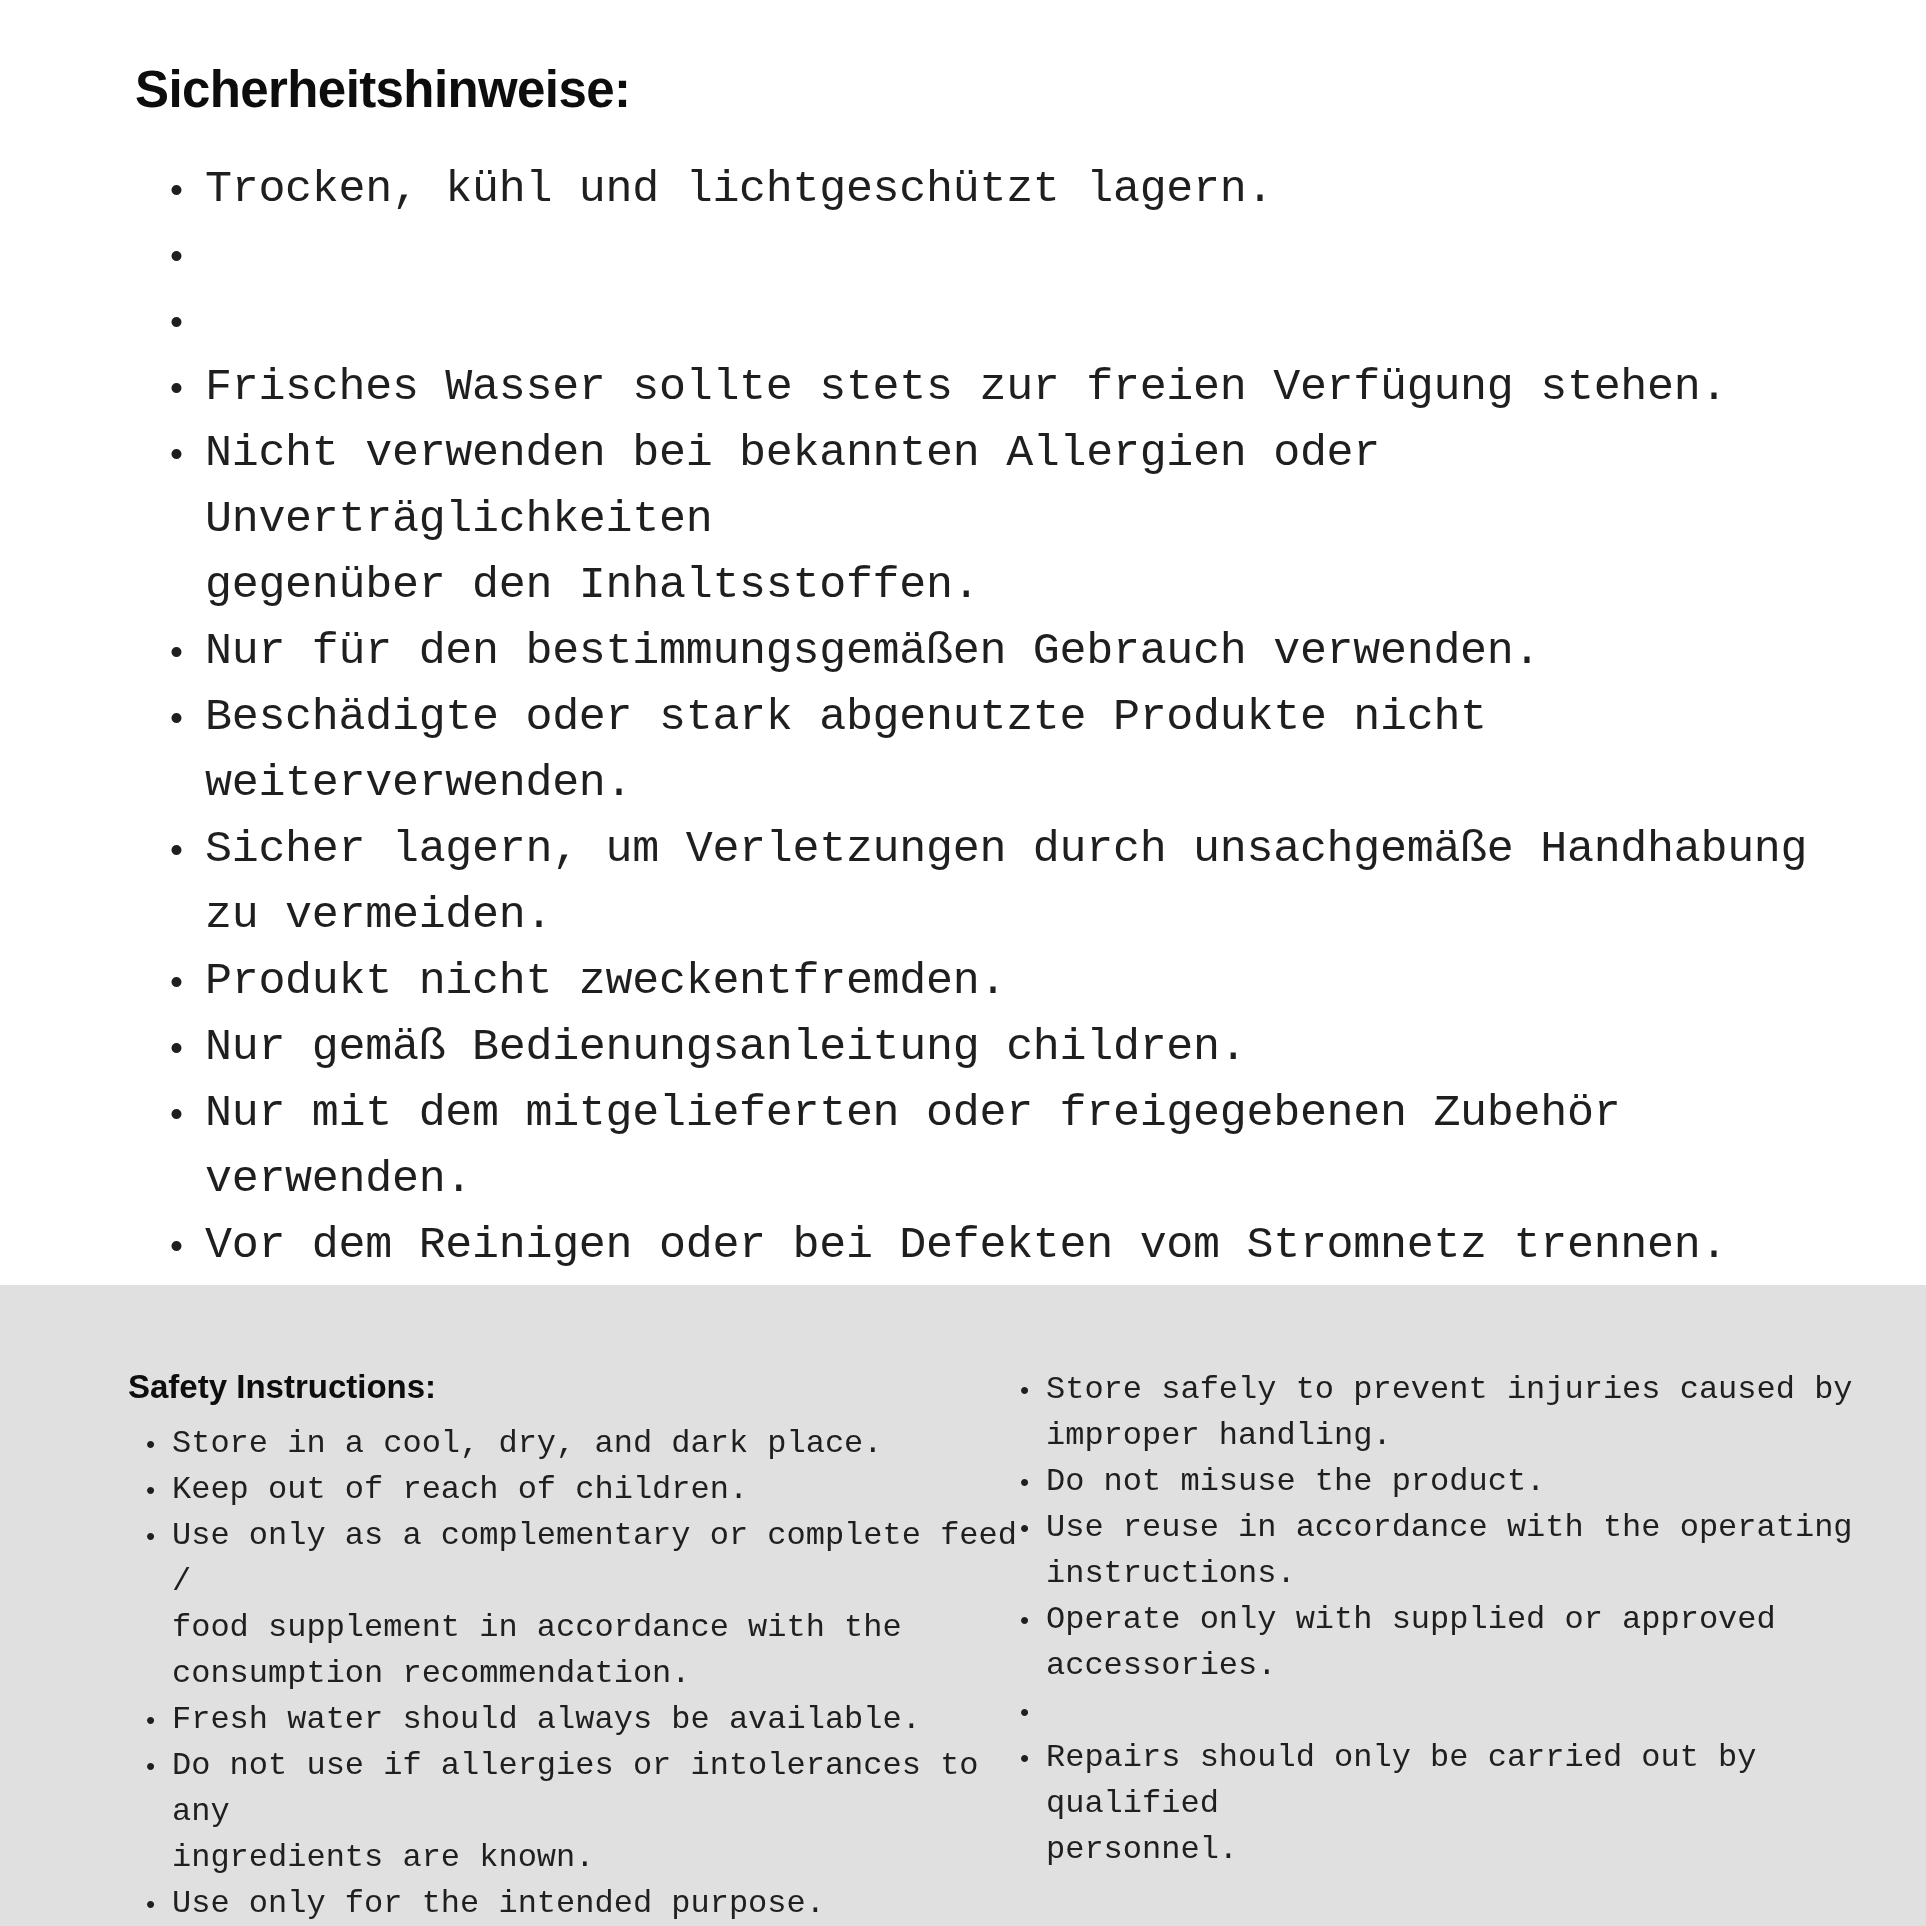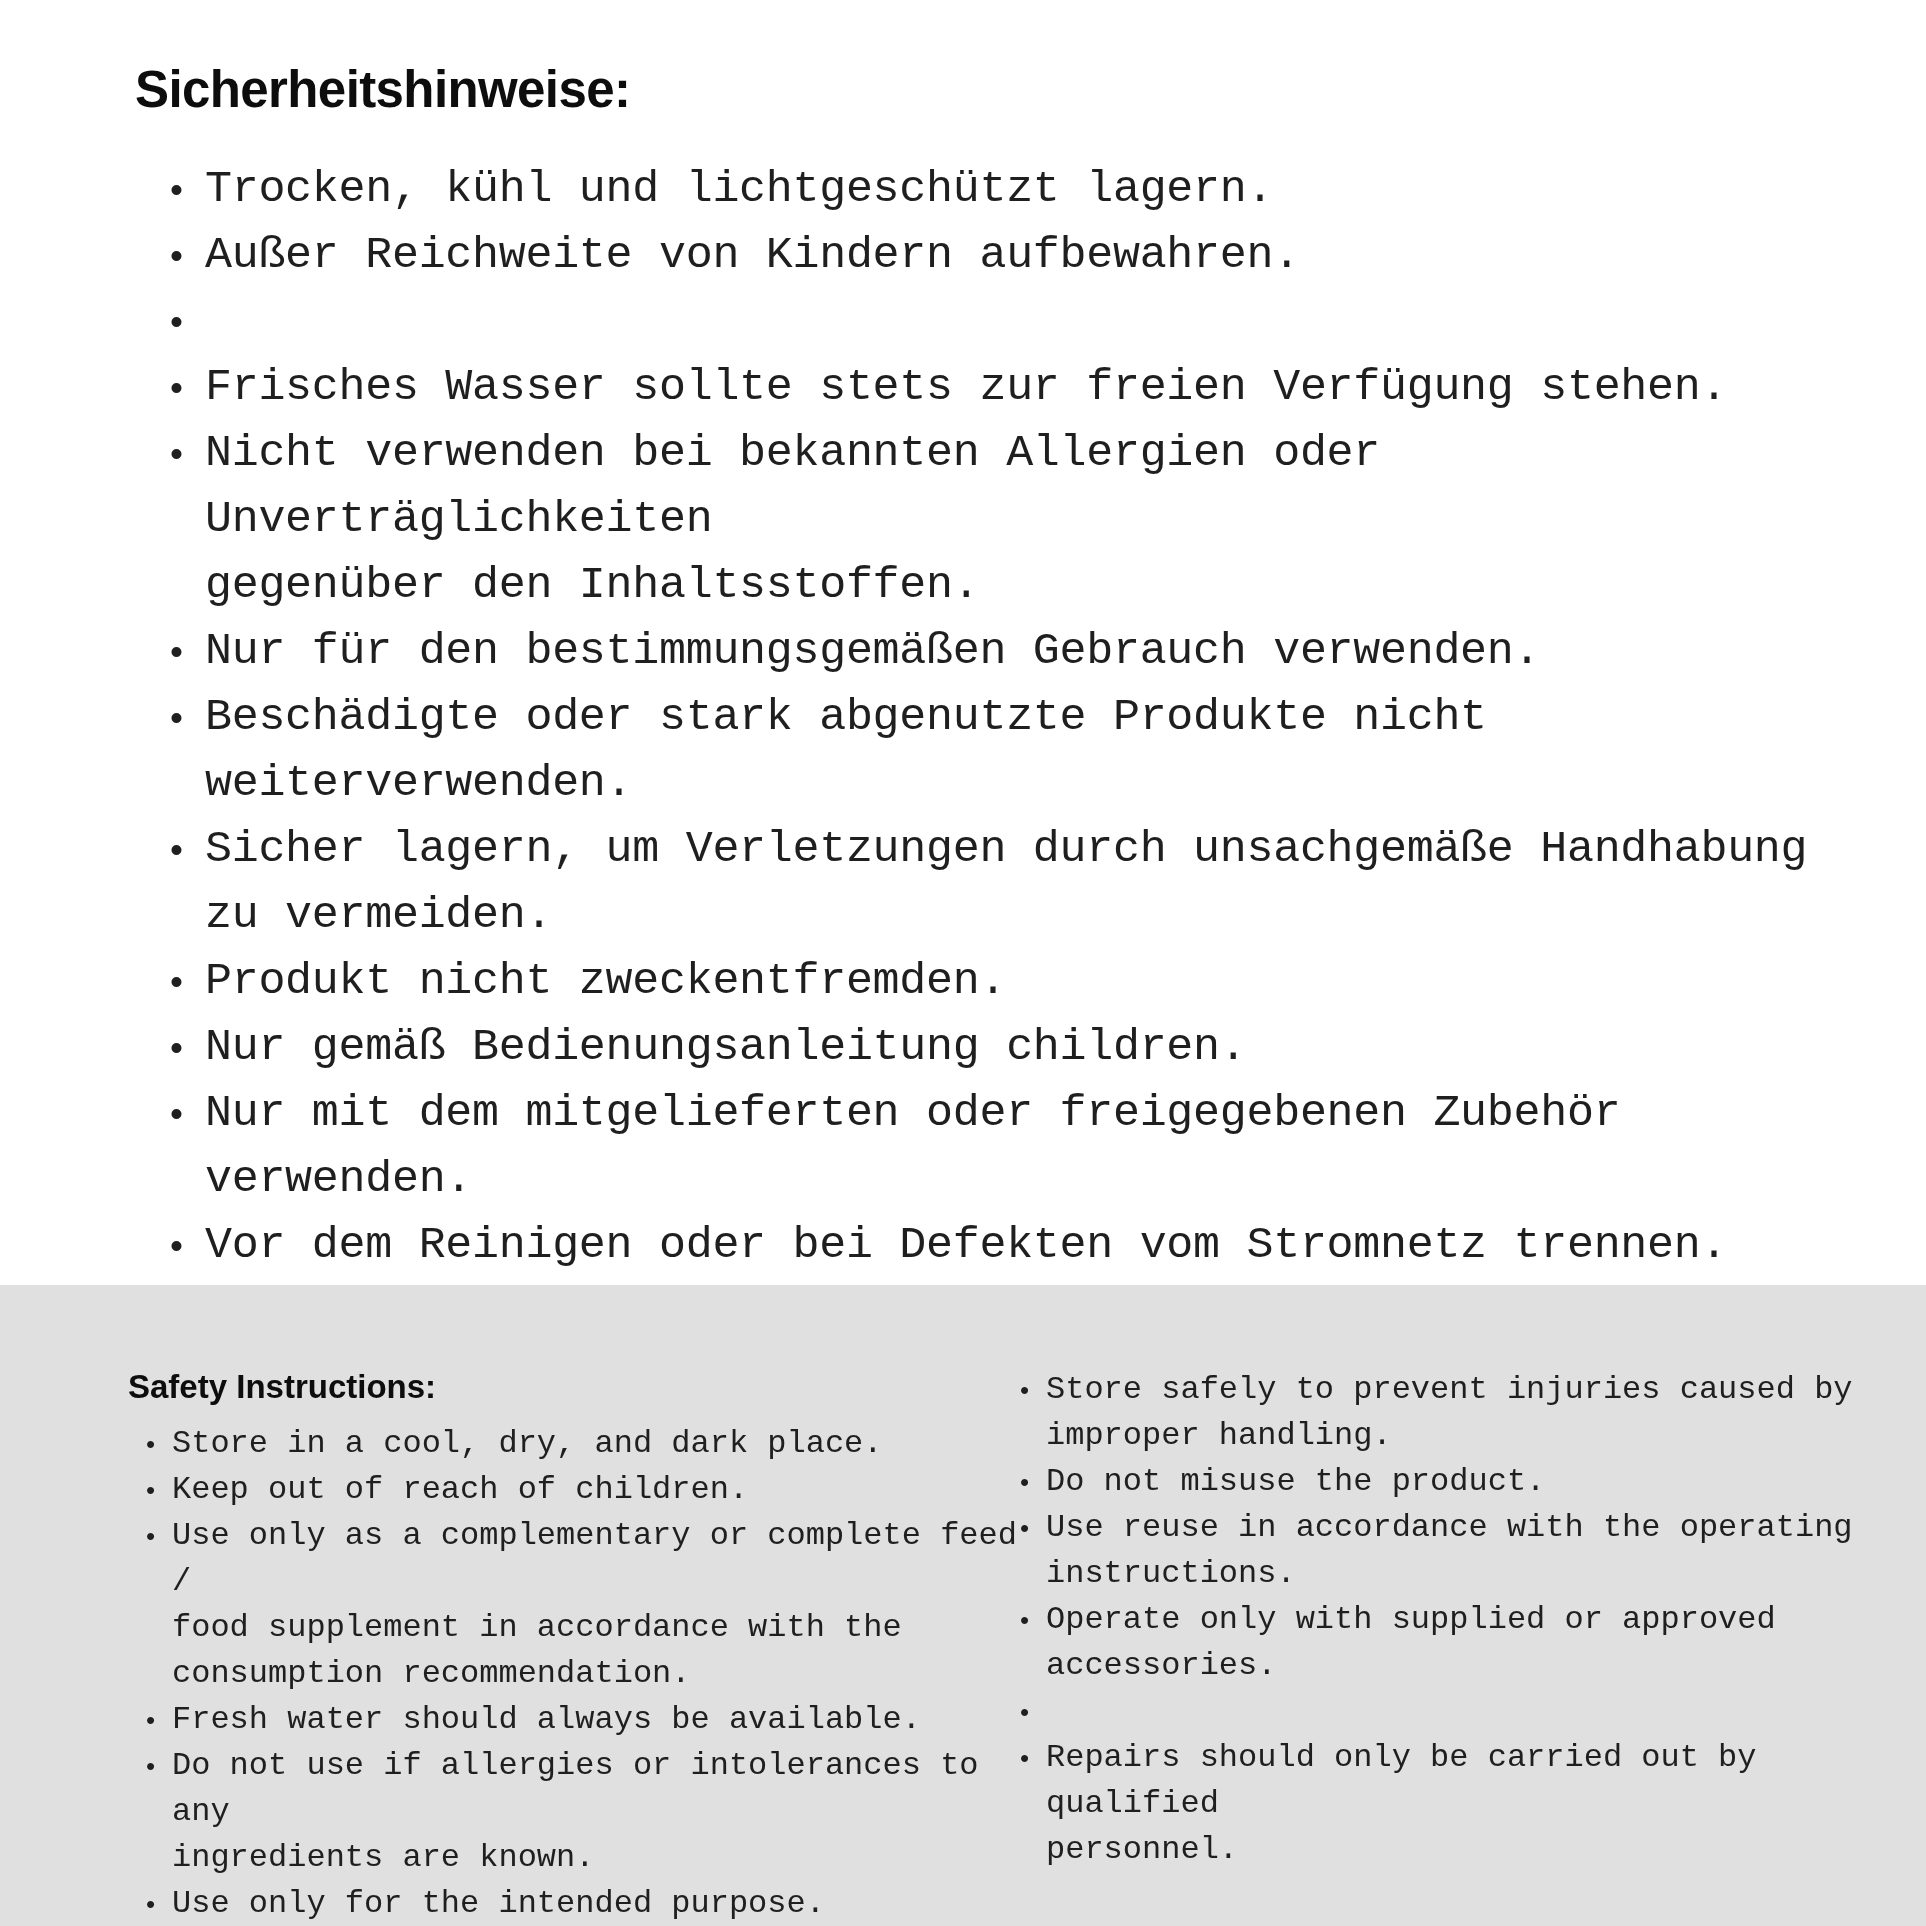--- a/index.html
+++ b/index.html
@@ -84,21 +84,20 @@
     <h1 class="de-heading">Sicherheitshinweise:</h1>
     <ul class="de-list">
 
         <li>
           <span class="bullet">•</span>
           <span class="li-text">Trocken, kühl und lichtgeschützt lagern.</span>
         </li>
 
         <li>
           <span class="bullet">•</span>
-          <span class="li-text">Außer Reichweite von Kindern aufbewahren.</span>
         </li>
 
         <li>
           <span class="bullet">•</span>
         </li>
 
         <li>
           <span class="bullet">•</span>
           <span class="li-text">Frisches Wasser sollte stets zur freien Verfügung stehen.</span>
         </li>

